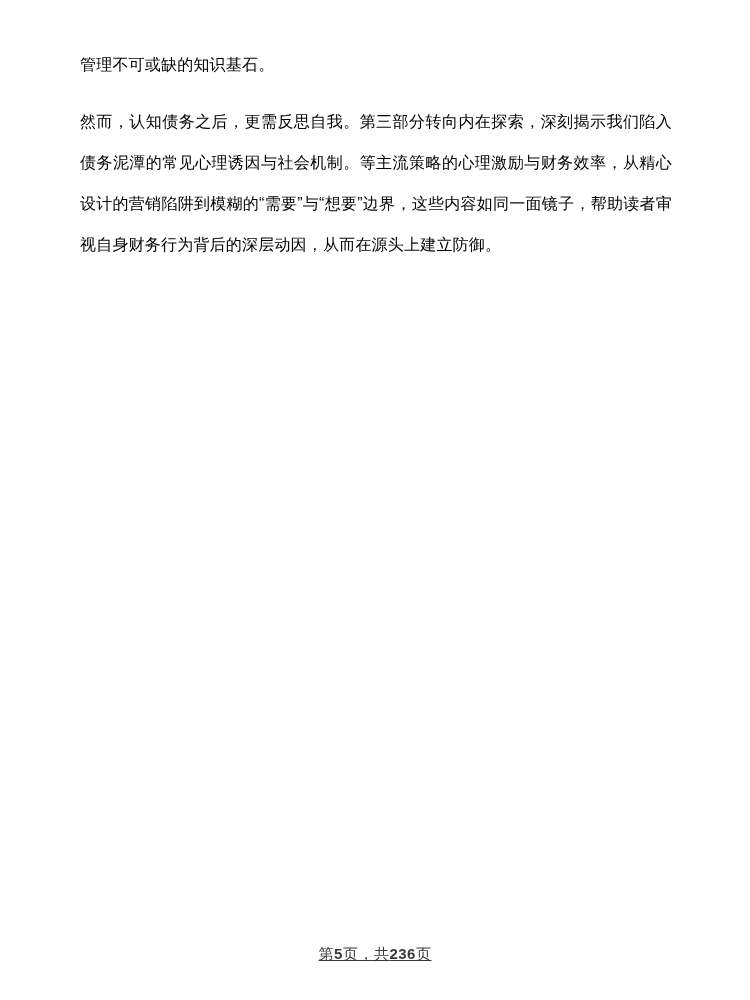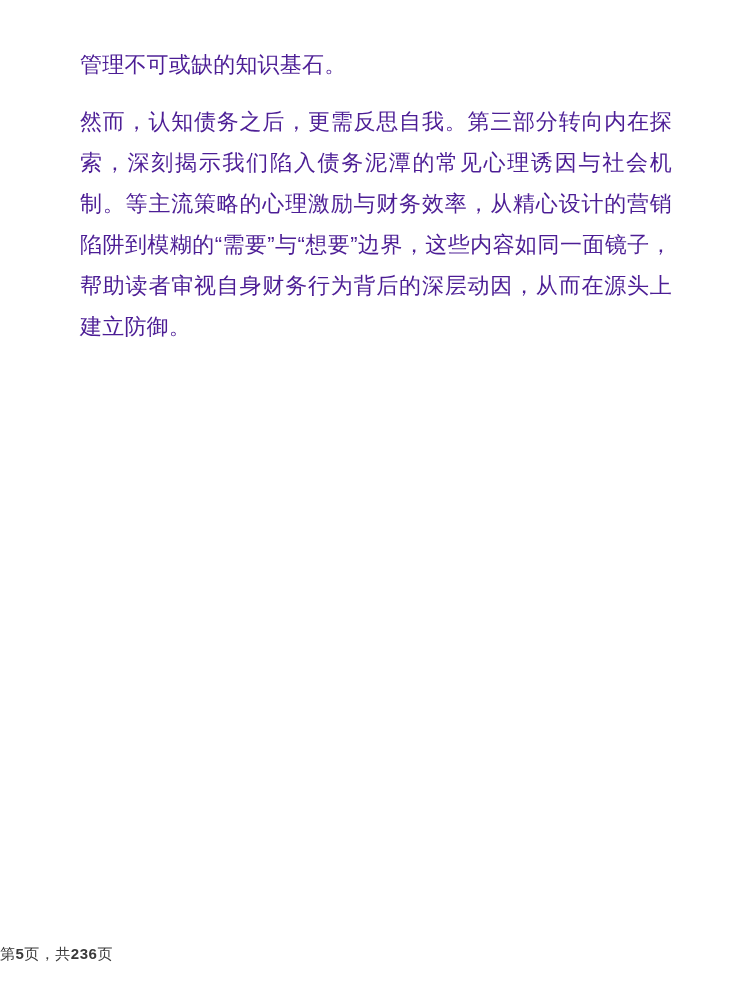--- a/index.html
+++ b/index.html
@@ -19,41 +19,42 @@
     width: 750px;
     height: 1000px;
     box-sizing: border-box;
     padding: 44px 78px 0 80px;
     background: #ffffff;
   }
   .content {
     display: block;
   }
   .para {
-    font-size: 22px;
+    font-size: 16px;
     line-height: 41px;
     letter-spacing: 0.2px;
     text-align: justify;
     text-justify: inter-ideograph;
     margin: 8px 0 16px 0;
-    color: #4c1d95;
+    color: #000000;
     font-weight: 400;
   }
   .para.first {
     margin-top: 0;
   }
   .footer {
     position: absolute;
     left: 0;
     right: 0;
     bottom: 36px;
-    text-align: left;
+    text-align: center;
     font-size: 15px;
     color: #3a3a3a;
     letter-spacing: 0.5px;
+    text-decoration: underline;
   }
   .footer .num {
     font-weight: bold;
   }
 </style>
 </head>
 <body>
 
 <div class="page">
 

